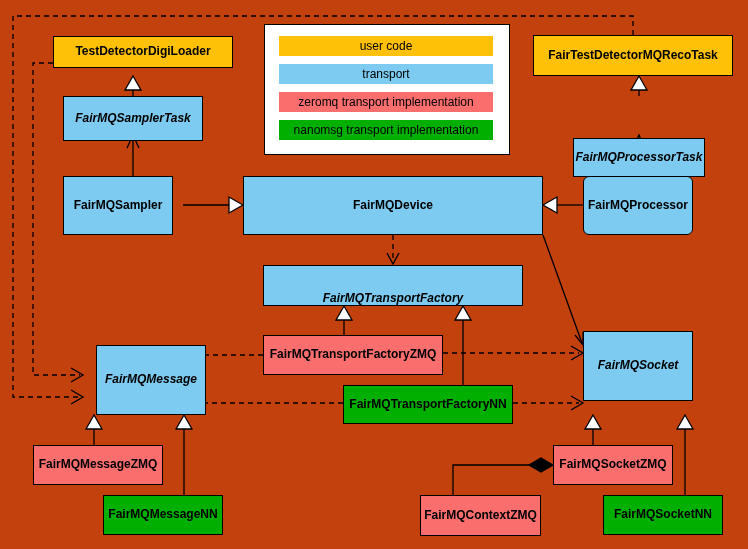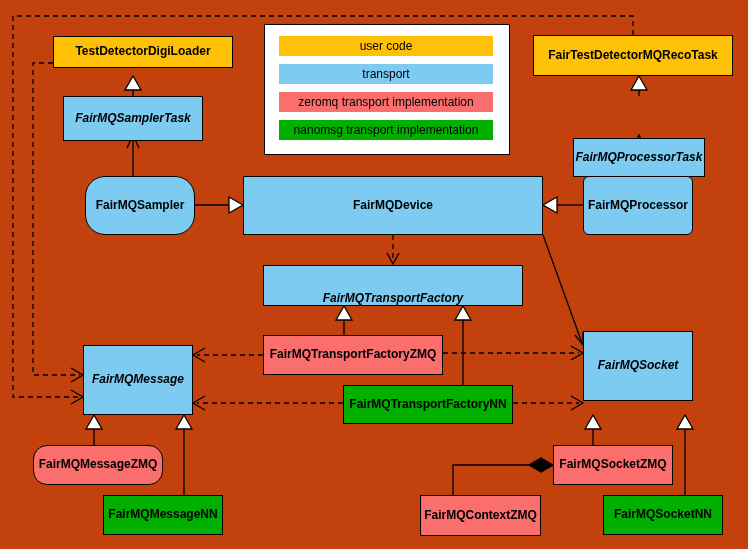--- a/index.html
+++ b/index.html
@@ -166,21 +166,21 @@
   </div>
 
   <div class="node c-fw abstract" style="left:63px;top:96px;width:140px;height:45px;">
     <span>FairMQSamplerTask</span>
   </div>
 
   <div class="node c-fw abstract" style="left:573px;top:96px;width:132px;height:39px;margin-top:42px;">
     <span>FairMQProcessorTask</span>
   </div>
 
-  <div class="node c-fw" style="left:85px;top:176px;width:110px;height:59px;border-radius:20px;">
+  <div class="node c-fw" style="left:63px;top:176px;width:110px;height:59px;">
     <span>FairMQSampler</span>
   </div>
 
   <div class="node c-fw" style="left:243px;top:176px;width:300px;height:59px;">
     <span>FairMQDevice</span>
   </div>
 
   <div class="node c-fw" style="left:583px;top:176px;width:110px;height:59px;border-radius:6px;">
     <span>FairMQProcessor</span>
   </div>
@@ -190,29 +190,29 @@
   </div>
 
   <div class="node c-zmq" style="left:263px;top:335px;width:180px;height:40px;">
     <span>FairMQTransportFactoryZMQ</span>
   </div>
 
   <div class="node c-nn" style="left:343px;top:385px;width:170px;height:39px;">
     <span>FairMQTransportFactoryNN</span>
   </div>
 
-  <div class="node c-fw abstract" style="left:83px;top:345px;width:110px;height:70px;">
+  <div class="node c-fw abstract" style="left:96px;top:345px;width:110px;height:70px;">
     <span>FairMQMessage</span>
   </div>
 
   <div class="node c-fw abstract" style="left:583px;top:331px;width:110px;height:70px;">
     <span>FairMQSocket</span>
   </div>
 
-  <div class="node c-zmq" style="left:33px;top:445px;width:130px;height:40px;border-radius:14px;">
+  <div class="node c-zmq" style="left:33px;top:445px;width:130px;height:40px;">
     <span>FairMQMessageZMQ</span>
   </div>
 
   <div class="node c-nn" style="left:103px;top:495px;width:120px;height:40px;">
     <span>FairMQMessageNN</span>
   </div>
 
   <div class="node c-zmq" style="left:392px;top:495px;width:121px;height:41px;margin-left:28px;">
     <span>FairMQContextZMQ</span>
   </div>

